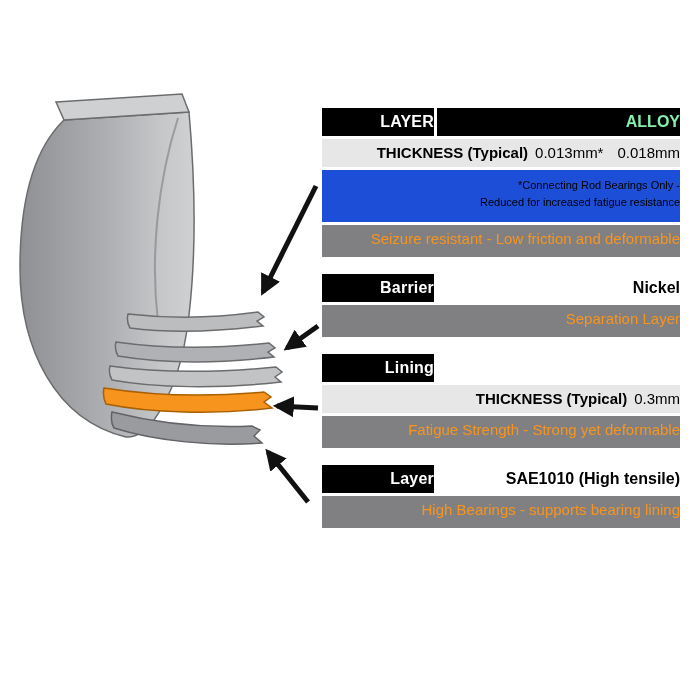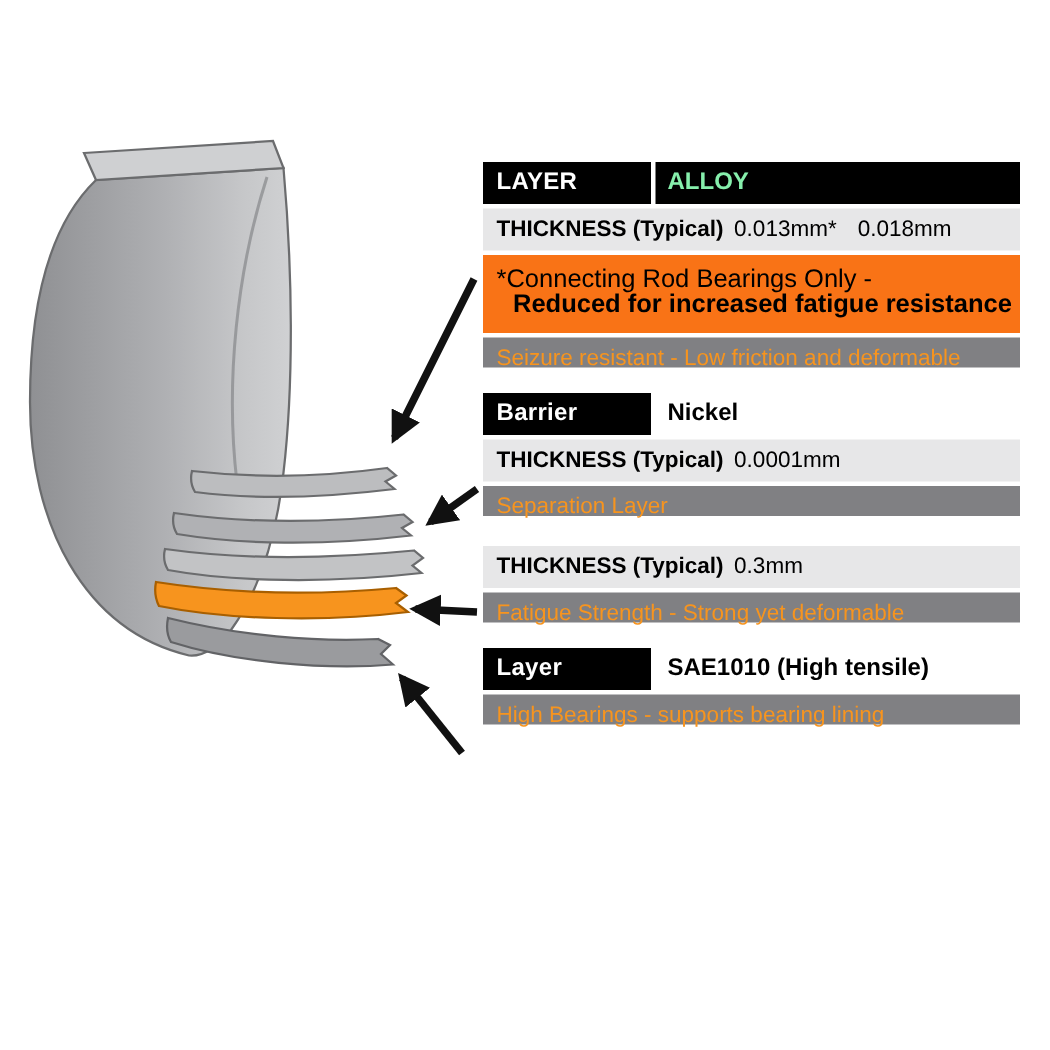--- a/index.html
+++ b/index.html
@@ -3,38 +3,38 @@
 <meta charset="utf-8">
 <style>
   * { margin:0; padding:0; box-sizing:border-box; }
   html,body { width:700px; height:700px; background:#fff;
               font-family:"Liberation Sans", sans-serif; }
   .stage { position:relative; width:700px; height:700px; overflow:hidden; background:#fff; }
 
   svg.diagram { position:absolute; left:0; top:0; z-index:1; }
 
   .info-table { position:absolute; left:322px; top:108px; width:358px; z-index:2;
-                display:flex; flex-direction:column; }
+                display:flex; flex-direction:column;text-align:right; }
   .row { display:flex; column-gap:3px; margin-bottom:3px; }
   .label-cell { width:112px; height:28px; background:#000; color:#fff;
                 font-weight:bold; font-size:16px; line-height:28px; padding-left:9px;
                 letter-spacing:.2px; white-space:nowrap; }
   .value-cell { flex:1; height:28px; background:#fff; color:#000;
                 font-weight:bold; font-size:16px; line-height:28px; padding-left:8px;
                 white-space:nowrap; }
   .header-row .value-cell { background:#000; color:#86efac; }
   .thickness-row { background:var(--thickbg,#E7E7E8); height:28px; line-height:28px;
                    padding-left:9px; font-size:15px; margin-bottom:3px; white-space:nowrap; }
   .th-label { font-weight:bold; margin-right:7px; }
   .th-value2 { margin-left:14px; }
-  .note { background:#f97316; height:52px; padding:7px 0 0 9px; font-size:17px;
+  .note { background:#1d4ed8; height:52px; padding:7px 0 0 9px; font-size:11px;
           line-height:17px; color:#000; margin-bottom:3px; }
-  .note .indent { padding-left:11px;font-weight:bold; }
+  .note .indent { padding-left:11px; }
   .property-row { background:var(--propbg,#808083); color:var(--accent,#F7941E);
-                  height:20px; line-height:28px; padding-left:9px; font-size:15px;
+                  height:32px; line-height:28px; padding-left:9px; font-size:15px;
                   margin-bottom:3px; white-space:nowrap; }
   .section + .section { margin-top:14px; }
 </style>
 </head>
 <body>
 
 <div class="stage">
 
   <svg class="diagram" width="700" height="700" viewBox="0 0 700 700">
     <defs>
@@ -93,28 +93,26 @@
         <div class="indent">Reduced for increased fatigue resistance</div>
       </div>
       <div class="property-row">Seizure resistant - Low friction and deformable</div>
     </div>
 
     <div class="section">
       <div class="row">
         <div class="label-cell">Barrier</div>
         <div class="value-cell">Nickel</div>
       </div>
-      <div class="thickness-row">
-        <span class="th-label">THICKNESS (Typical)</span><span class="th-value">0.0001mm</span>
-      </div>
       <div class="property-row">Separation Layer</div>
     </div>
 
     <div class="section">
       <div class="row">
+        <div class="label-cell">Lining</div>
       </div>
       <div class="thickness-row">
         <span class="th-label">THICKNESS (Typical)</span><span class="th-value">0.3mm</span>
       </div>
       <div class="property-row">Fatigue Strength - Strong yet deformable</div>
     </div>
 
     <div class="section">
       <div class="row">
         <div class="label-cell">Layer</div>

